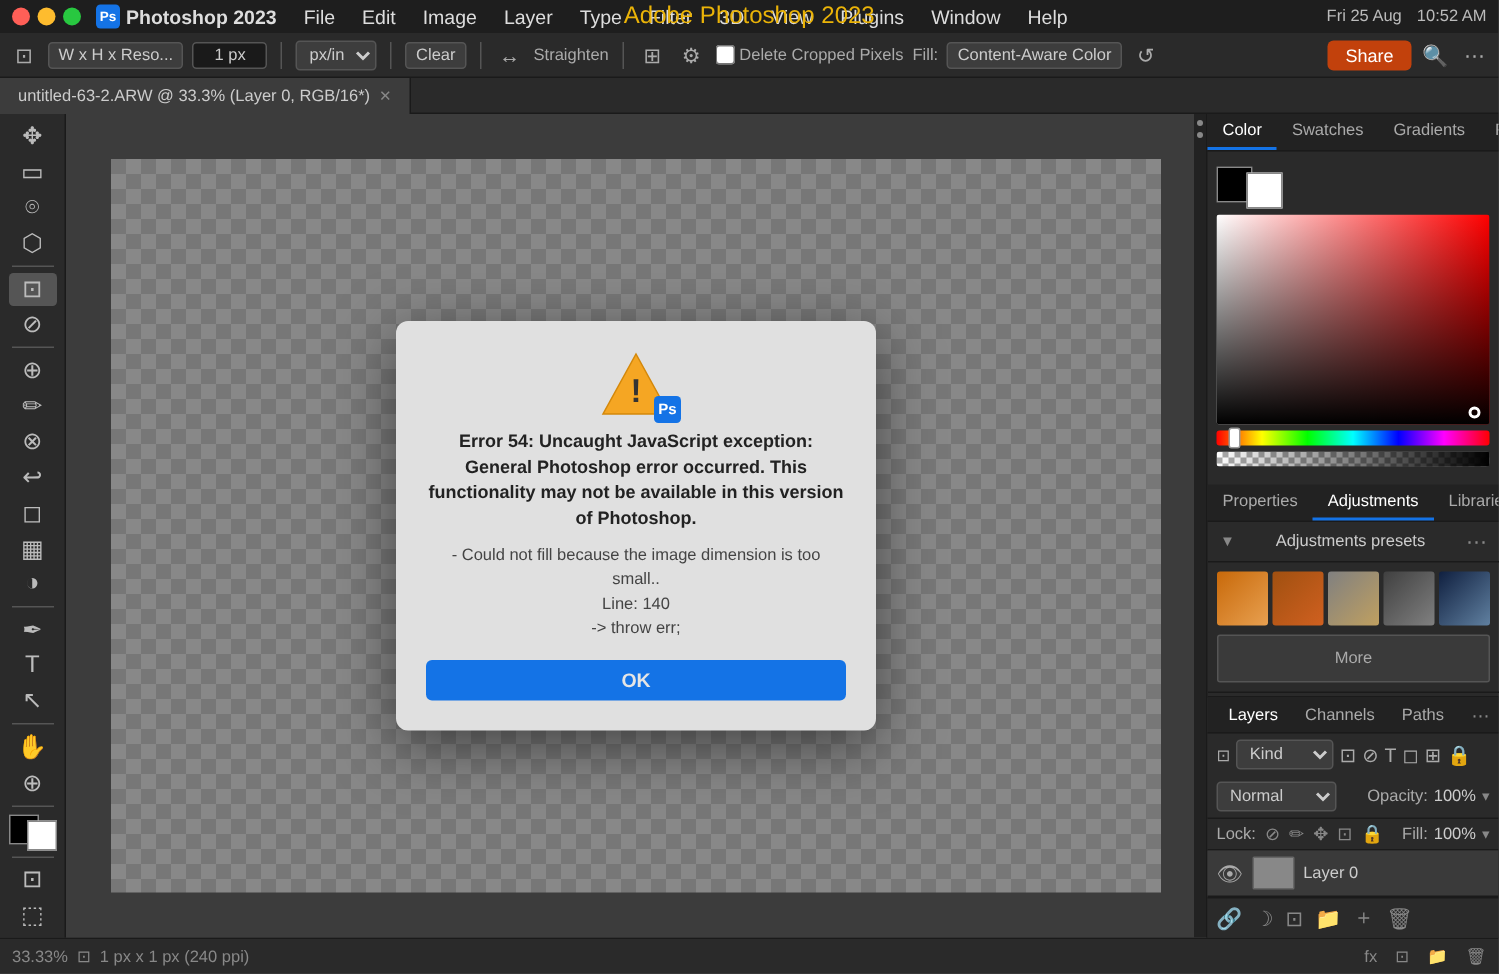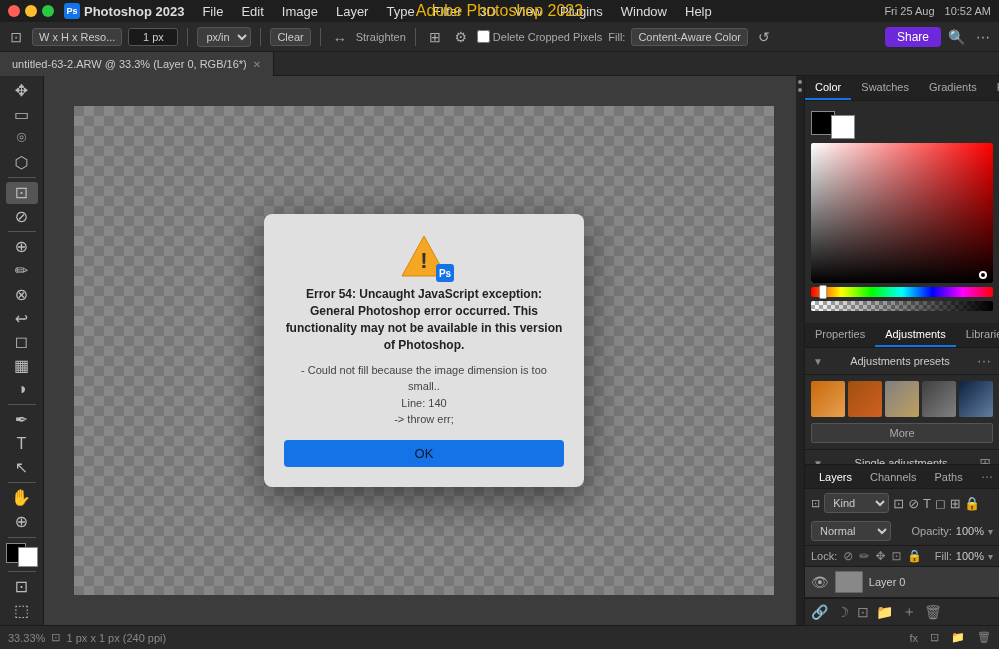--- a/index.html
+++ b/index.html
@@ -46,21 +46,21 @@
       border-radius: 3px; color: #ccc; font-size: 11px;
     }
     .options-divider { width: 1px; height: 18px; background: #555; margin: 0 3px; }
     .options-input {
       width: 50px; padding: 2px 8px; background: #1a1a1a; border: 1px solid #555;
       border-radius: 3px; color: #ccc; font-size: 11px; text-align: center;
     }
     .options-label { font-size: 11px; color: #aaa; }
     .options-checkbox-label { font-size: 11px; color: #aaa; display: flex; align-items: center; gap: 3px; }
     .share-btn {
-      margin-left: auto; padding: 3px 12px; background: #6d28d9; border: none;
+      margin-left: auto; padding: 3px 12px; background: #c2410c; border: none;
       border-radius: 4px; color: white; font-size: 12px; cursor: pointer;
     }
     .icon-btn {
       width: 20px; height: 20px; display: flex; align-items: center; justify-content: center;
       cursor: pointer; color: #aaa; font-size: 14px;
     }
 
     
     .tab-bar {
       width: 100%; height: 24px; background: #2a2a2a;
@@ -135,21 +135,21 @@
     
     .adj-panel { padding: 0; overflow-y: auto; flex: 1; }
     .adj-header {
       display: flex; align-items: center; justify-content: space-between;
       padding: 5px 8px; border-bottom: 1px solid #1a1a1a;
     }
     .adj-title { font-size: 11px; color: #ccc; }
     .adj-presets { display: grid; grid-template-columns: repeat(5, 1fr); gap: 3px; padding: 6px; }
     .adj-preset { height: 36px; background: #555; border-radius: 2px; overflow: hidden; position: relative; }
     .adj-preset-more {
-      height: 20px; background: #3a3a3a; border: 1px solid #555;
+      height: 32px; background: #3a3a3a; border: 1px solid #555;
       border-radius: 2px; font-size: 11px; color: #aaa; cursor: pointer;
       display: flex; align-items: center; justify-content: center; margin: 0 6px 6px; text-align: center;
     }
     .adj-section-header {
       display: flex; align-items: center; justify-content: space-between;
       padding: 5px 8px; border-bottom: 1px solid #1a1a1a; border-top: 1px solid #1a1a1a;
     }
 
     
     .layers-panel { background: #2a2a2a; border-top: 1px solid #1a1a1a; }
@@ -227,21 +227,21 @@
     .dialog-ps-badge {
       position: absolute; bottom: -2px; right: -6px;
       width: 18px; height: 18px; background: #1473e6; border-radius: 3px;
       font-size: 10px; font-weight: bold; color: white;
       display: flex; align-items: center; justify-content: center;
     }
     .dialog-title { font-size: 12px; font-weight: 600; color: #222; text-align: center; line-height: 1.4; margin-bottom: 8px; }
     .dialog-body { font-size: 11px; color: #444; text-align: center; line-height: 1.5; margin-bottom: 12px; }
     .dialog-ok-btn {
       width: 100%; padding: 6px; background: #1473e6; border: none;
-      border-radius: 4px; color: #0f172a; font-size: 13px; font-weight: 400;
+      border-radius: 4px; color: #e5e5e5; font-size: 13px; font-weight: 700;
       cursor: pointer;
     }
 
     
     .collapse-arrow { font-size: 10px; cursor: pointer; color: #888; }
   </style>
 </head>
 <body>
 
 <div class="menu-bar">

